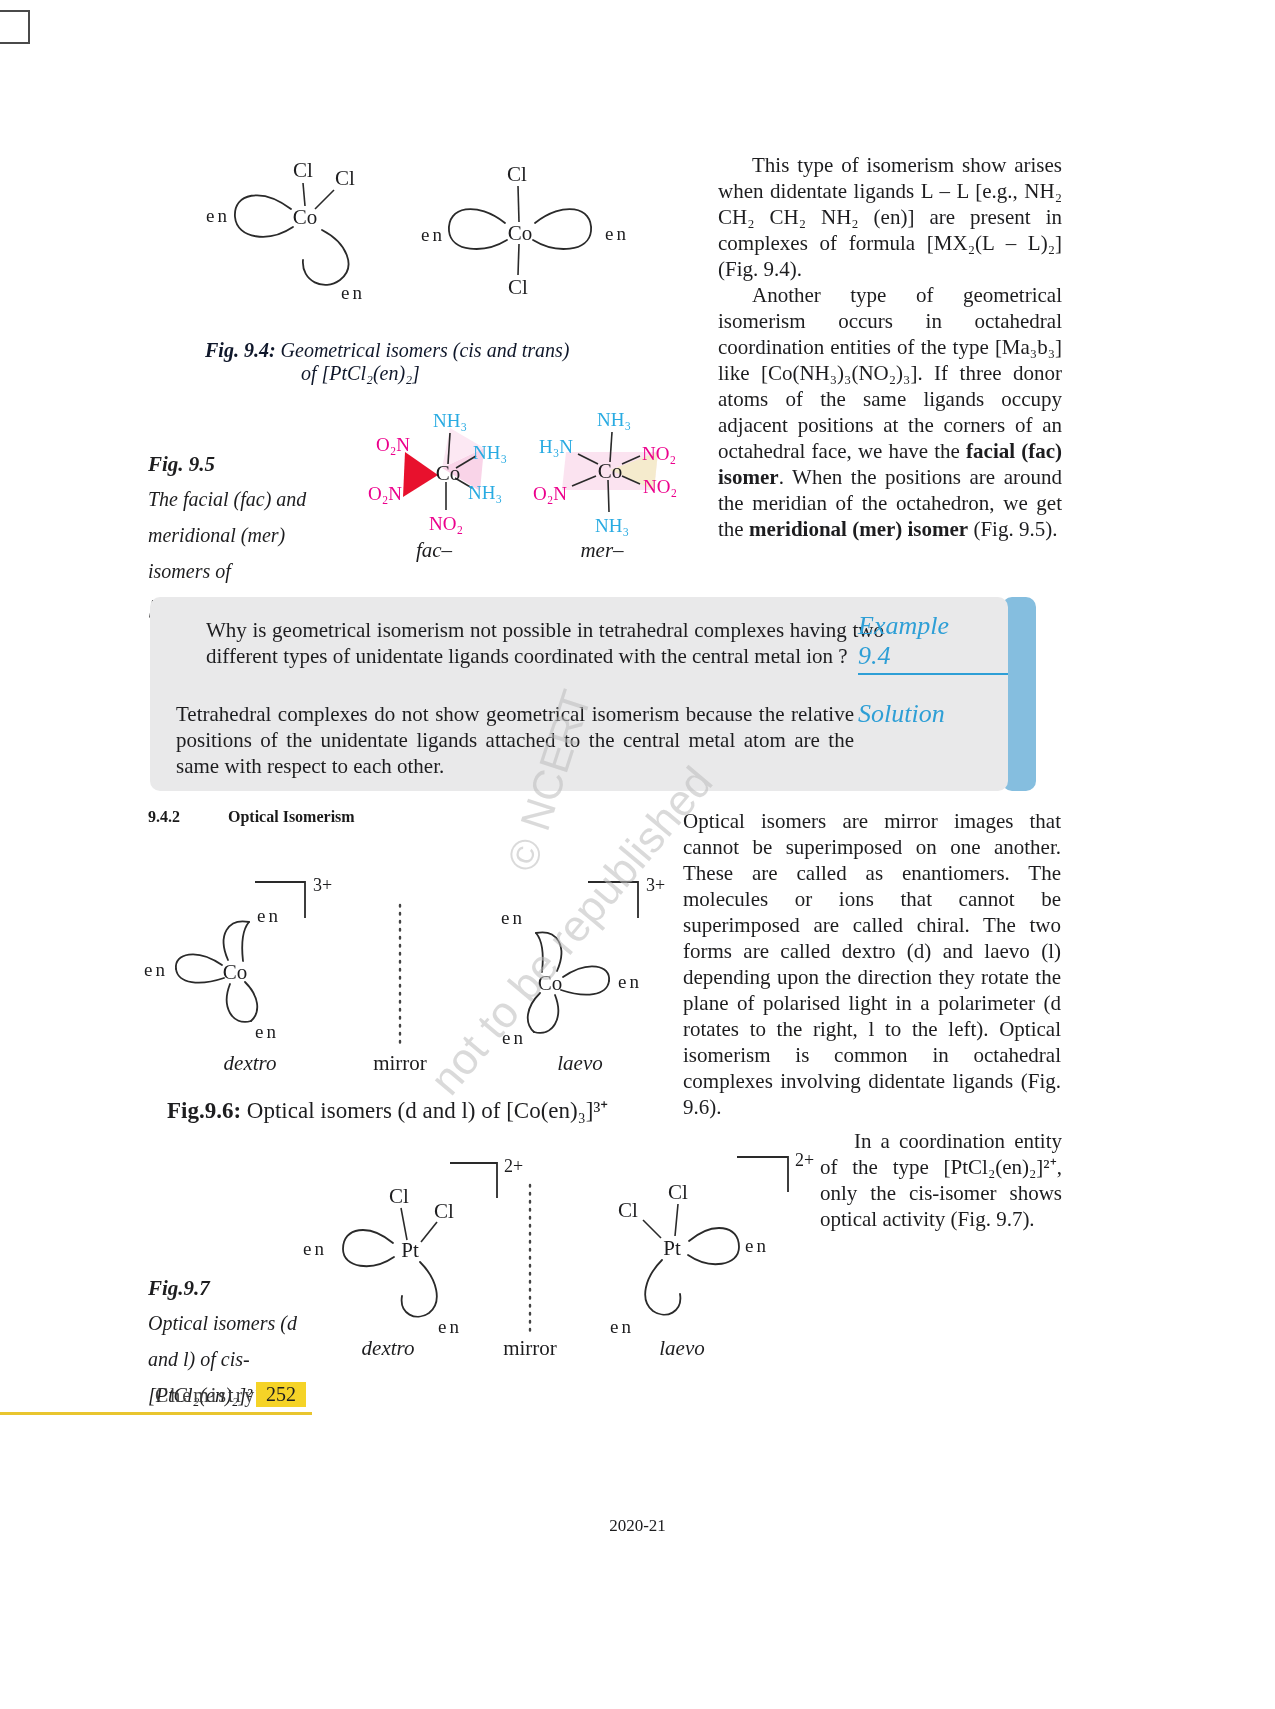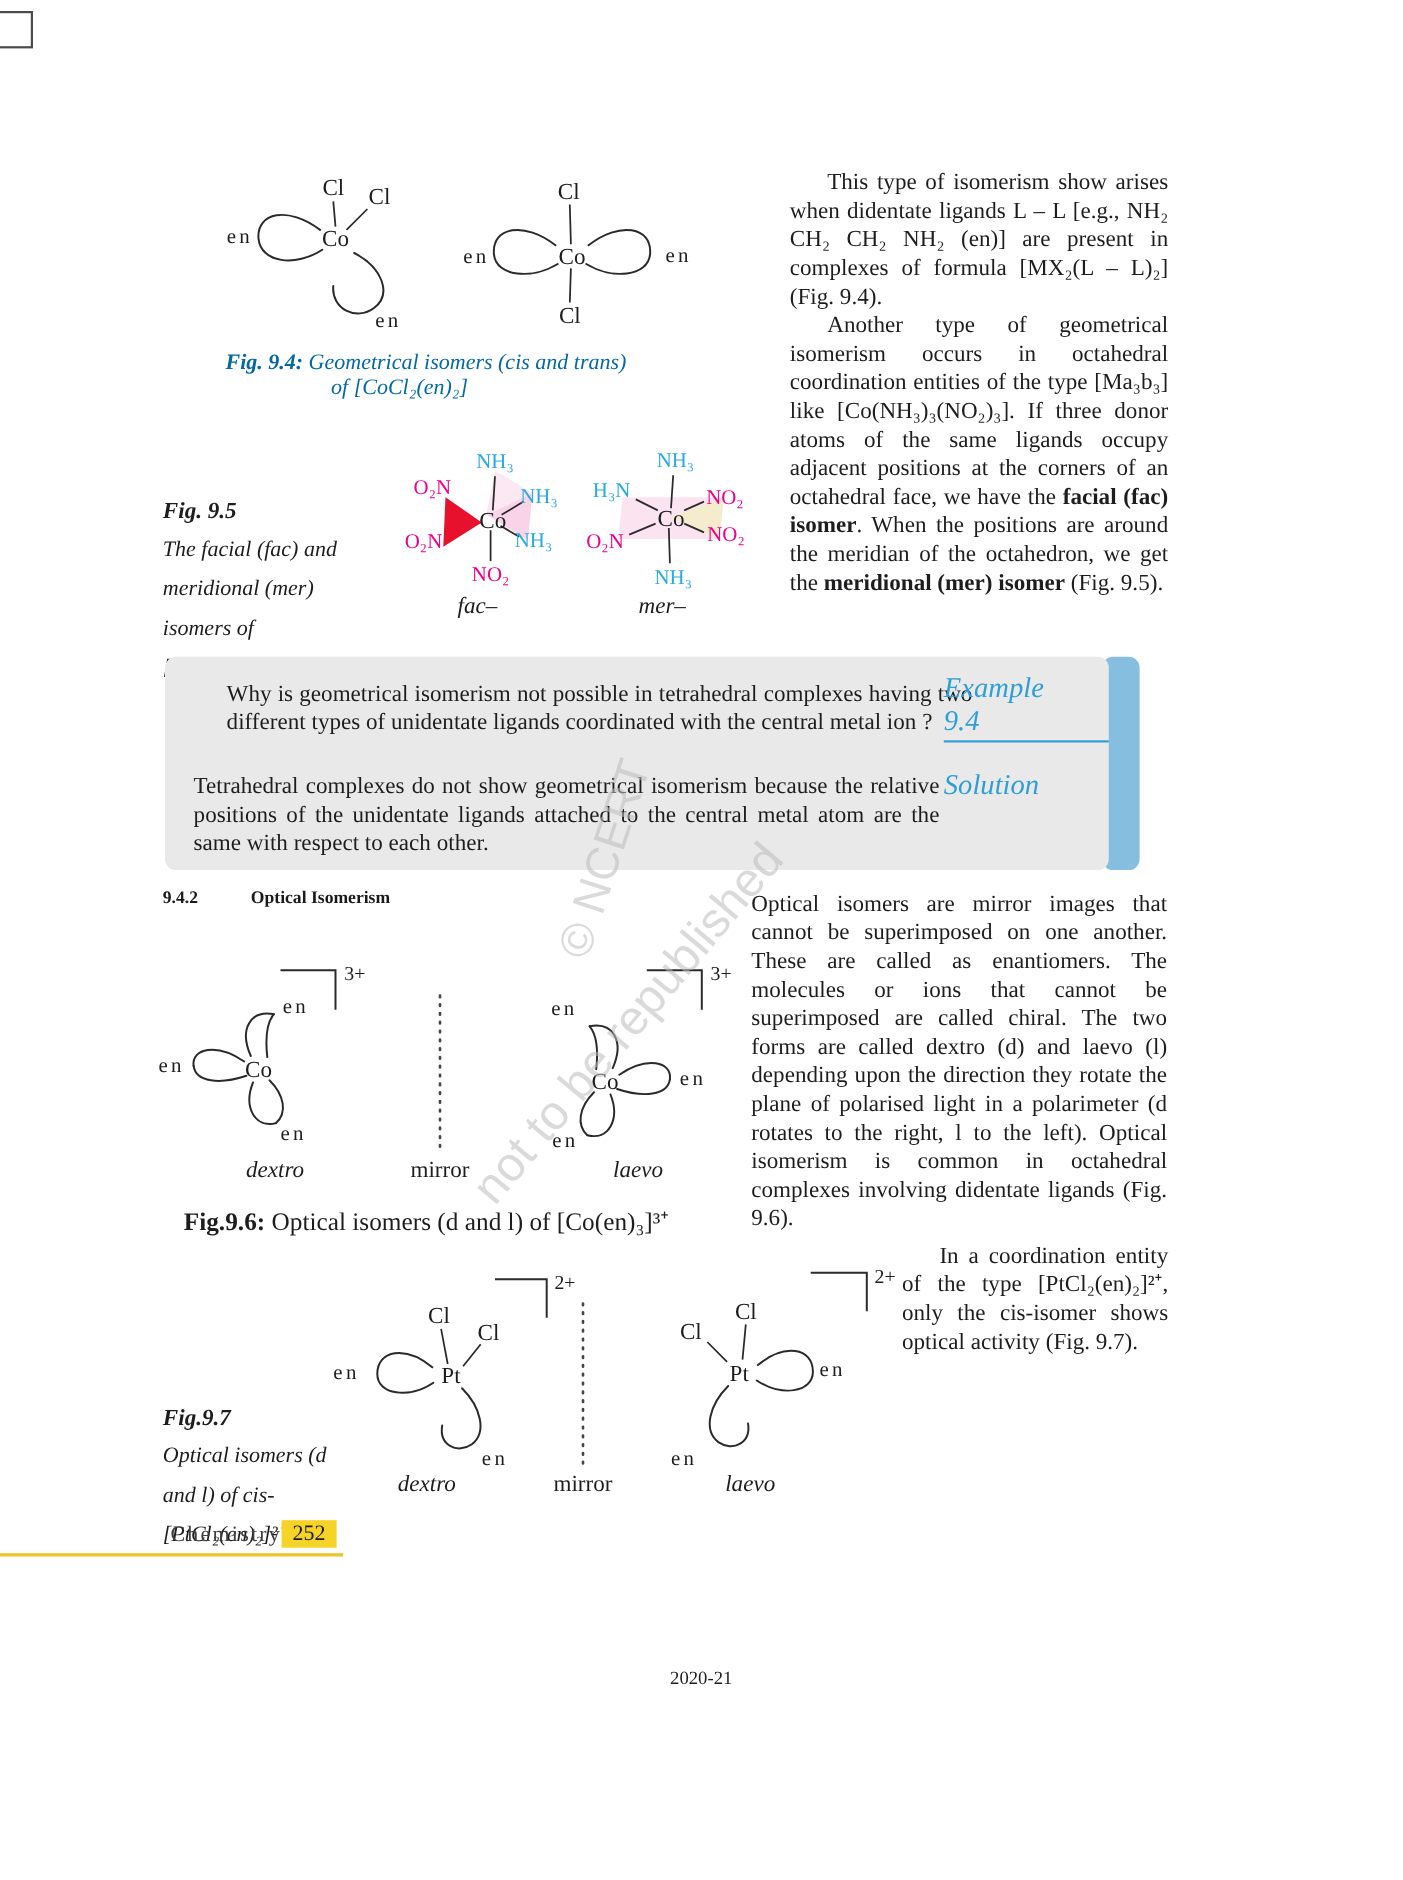--- a/index.html
+++ b/index.html
@@ -4,21 +4,21 @@
 <style>
   html,body{margin:0;padding:0;background:#ffffff;}
   .page{position:relative;width:1275px;height:1709px;background:#ffffff;overflow:hidden;
         font-family:"Liberation Serif",serif;color:#1d1d1f;}
   .abs{position:absolute;}
   .body-text{font-size:21px;line-height:26px;text-align:justify;color:#1d1d1f;}
   .body-text p{margin:0;}
   .indent{text-indent:34px;}
   .seg-b{font-weight:bold;}
   .seg-i{}
-  .caption{font-size:20px;font-style:italic;color:#0369a1;}
+  .caption{font-size:20px;font-style:italic;color:#0f172a;margin-top:21px;}
   .caption .tag{font-weight:bold;}
   .fig-side-title{font-size:21px;font-weight:bold;font-style:italic;margin:0 0 4px 0;}
   .fig-side-body{font-size:20px;font-style:italic;line-height:36px;margin:0;}
   .section-head{font-size:16px;font-weight:bold;color:#1a1a1a;}
   .example-box{position:absolute;left:150px;top:597px;width:858px;height:194px;
                background:#e9e9ea;border-radius:10px;}
   .blue-bar{position:absolute;left:1002px;top:597px;width:34px;height:194px;
             background:#85bedf;border-radius:10px;}
   .script-tag{font-style:italic;font-size:26px;color:#2e9fd6;font-family:"Liberation Serif",serif;}
   .script-underline{display:inline-block;border-bottom:2px solid #2e9fd6;padding-right:22px;padding-bottom:2px;}
@@ -70,21 +70,21 @@
     <text class="atom" x="370" y="93">Co</text>
     <text class="atom" x="367" y="34">Cl</text>
     <text class="atom" x="368" y="147">Cl</text>
     <text class="en-label" x="283" y="94">en</text>
     <text class="en-label" x="467" y="93">en</text>
   </svg>
 
   <div class="abs caption" style="left:205px;top:318px;width:440px;">
     <span class="tag">Fig. 9.4:</span>
     <span>Geometrical isomers (cis and trans)</span><br>
-    <span style="margin-left:96px;">of [CoCl₂(en)₂]</span>
+    <span style="margin-left:96px;">of [PtCl₂(en)₂]</span>
   </div>
 
   <div class="abs body-text" style="left:718px;top:152px;width:344px;">
     <p class="indent"><span>This type of isomerism show arises when didentate ligands L – L [</span><span class="seg-i">e.g.,</span><span> NH₂ CH₂ CH₂ NH₂ (en)] are present in complexes of formula [MX₂(L – L)₂] (Fig. 9.4).</span></p>
     <p class="indent"><span>Another type of geometrical isomerism occurs in octahedral coordination entities of the type [Ma₃b₃] like [Co(NH₃)₃(NO₂)₃]. If three donor atoms of the same ligands occupy adjacent positions at the corners of an octahedral face, we have the </span><span class="seg-b">facial (fac) isomer</span><span>. When the positions are around the meridian of the octahedron, we get the </span><span class="seg-b">meridional (mer) isomer</span><span> (Fig. 9.5).</span></p>
   </div>
 
   <div class="abs" style="left:148px;top:452px;width:190px;">
     <p class="fig-side-title">Fig. 9.5</p>
     <p class="fig-side-body">The facial (fac) and meridional (mer) isomers of [Co(NH₃)₃(NO₂)₃]</p>

